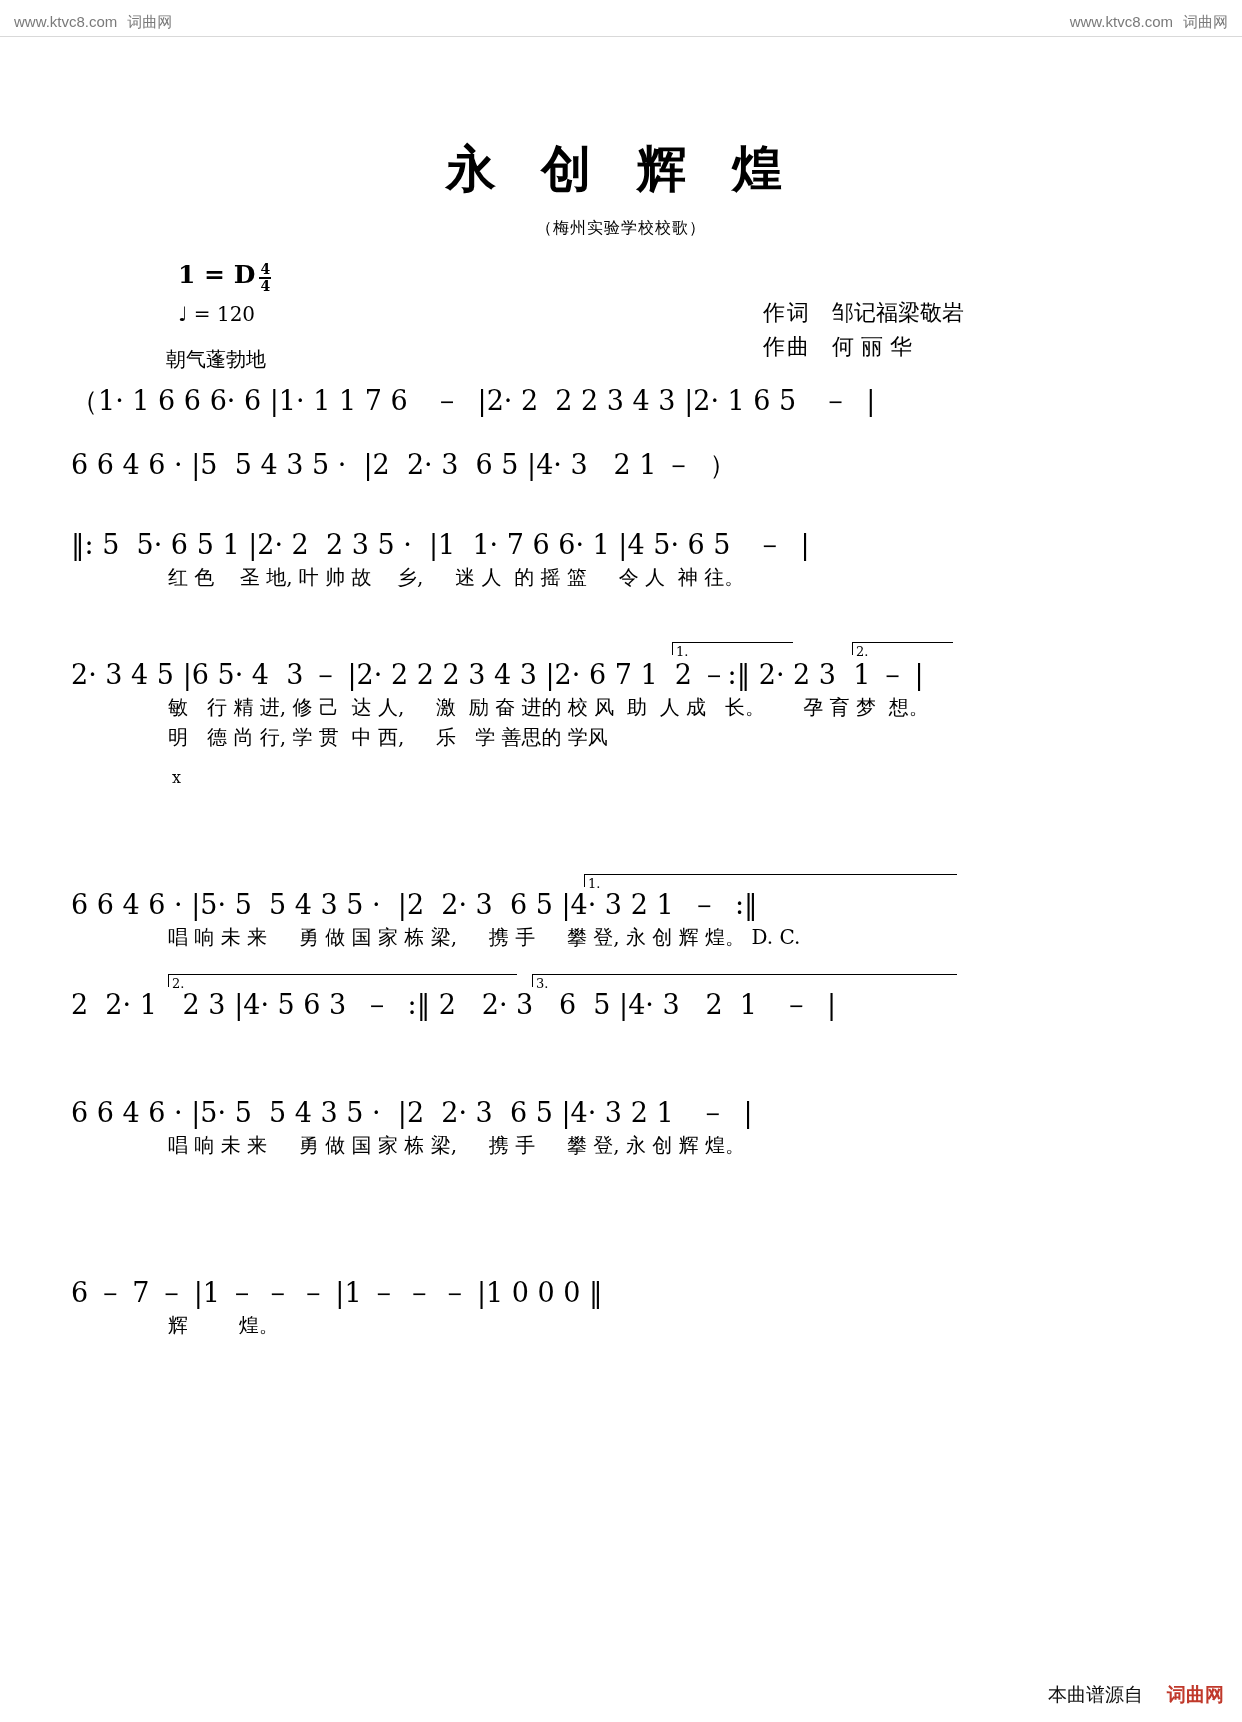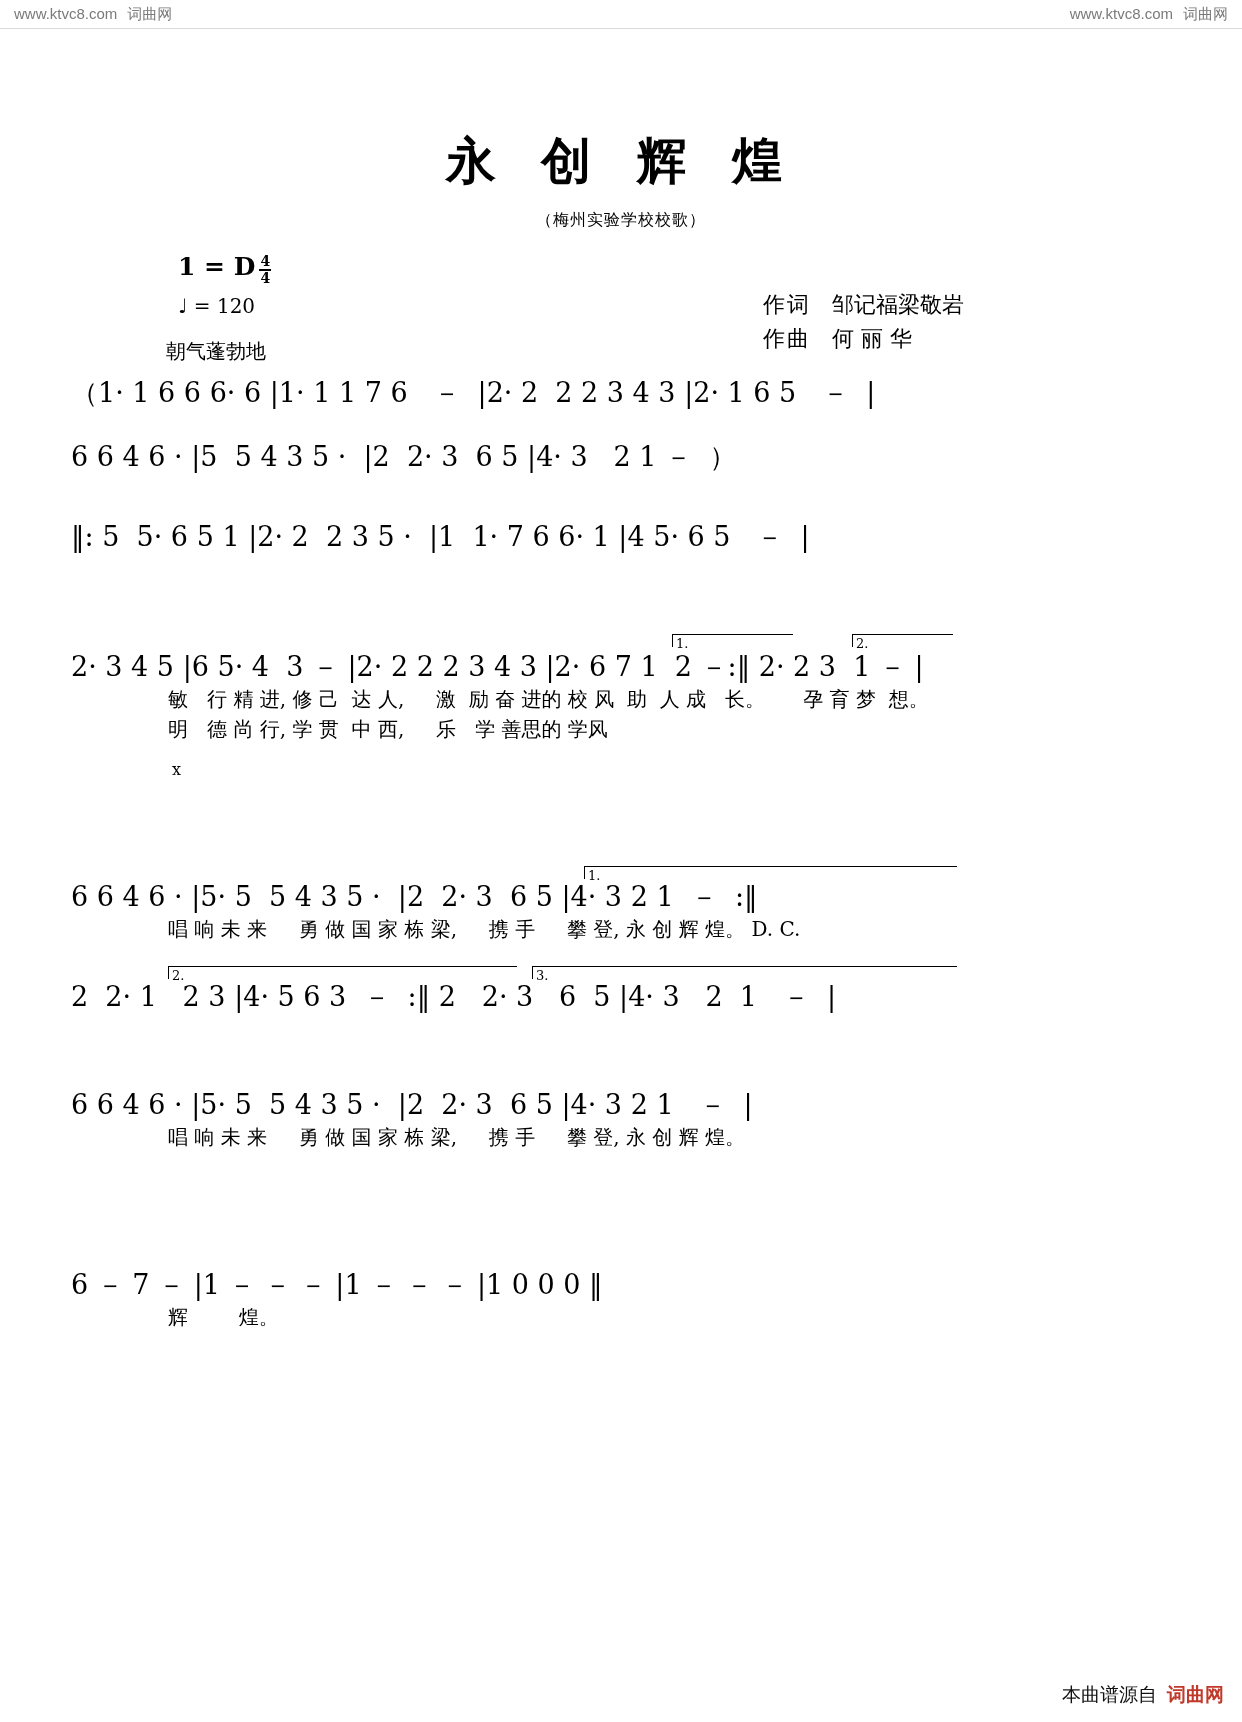--- a/index.html
+++ b/index.html
@@ -12,20 +12,21 @@
     height: 1722px;
     position: relative;
     font-family: "Liberation Serif", serif;
     color: #000;
     overflow: hidden;
   }
   .page {
     position: absolute;
     inset: 0;
     background: #fff;
+    margin-top: 8px;
   }
   
   .wm-bar {
     position: absolute;
     top: 0;
     height: 28px;
     width: 100%;
     border-bottom: 1px solid #d9d9d9;
     background: #fff;
   }
@@ -167,21 +168,21 @@
   
   .footer {
     position: absolute;
     right: 18px;
     bottom: 14px;
     font-size: 19px;
     color: #111;
     font-family: Liberation Serif, serif;
     display: flex;
     align-items: center;
-    gap: 10px;
+    gap: 24px;
   }
   .footer .brand {
     color: #c0392b;
     font-weight: bold;
     border: 0;
   }
 </style>
 </head>
 <body>
 
@@ -223,20 +224,21 @@
   <div class="sys" style="top:376px">
     <div class="notes">（1· 1 6 6 6· 6 |1· 1 1 7 6   －  |2· 2  2 2 3 4 3 |2· 1 6 5   －  |</div>
   </div>
 
   <div class="sys" style="top:440px">
     <div class="notes">6 6 4 6 · |5  5 4 3 5 ·  |2  2· 3  6 5 |4· 3   2 1 －  ）</div>
   </div>
 
   <div class="sys" style="top:520px">
     <div class="notes">‖: 5  5· 6 5 1 |2· 2  2 3 5 ·  |1  1· 7 6 6· 1 |4 5· 6 5   －  |</div>
+    <div class="lyr">红 色    圣 地, 叶 帅 故    乡,     迷 人  的 摇 篮     令 人  神 往。</div>
   </div>
 
   <div class="sys" style="top:650px">
     <div class="notes">2· 3 4 5 |6 5· 4  3 － |2· 2 2 2 3 4 3 |2· 6 7 1  2 －:‖ 2· 2 3  1 － |</div>
     <div class="lyr">敏   行 精 进, 修 己  达 人,     激  励 奋 进的 校 风  助  人 成   长。      孕 育 梦  想。</div>
     <div class="lyr">明   德 尚 行, 学 贯  中 西,     乐   学 善思的 学风</div>
   </div>
   <div class="volta" style="left:672px; top:634px; width:120px;">
     <span>1.</span>
   </div>

